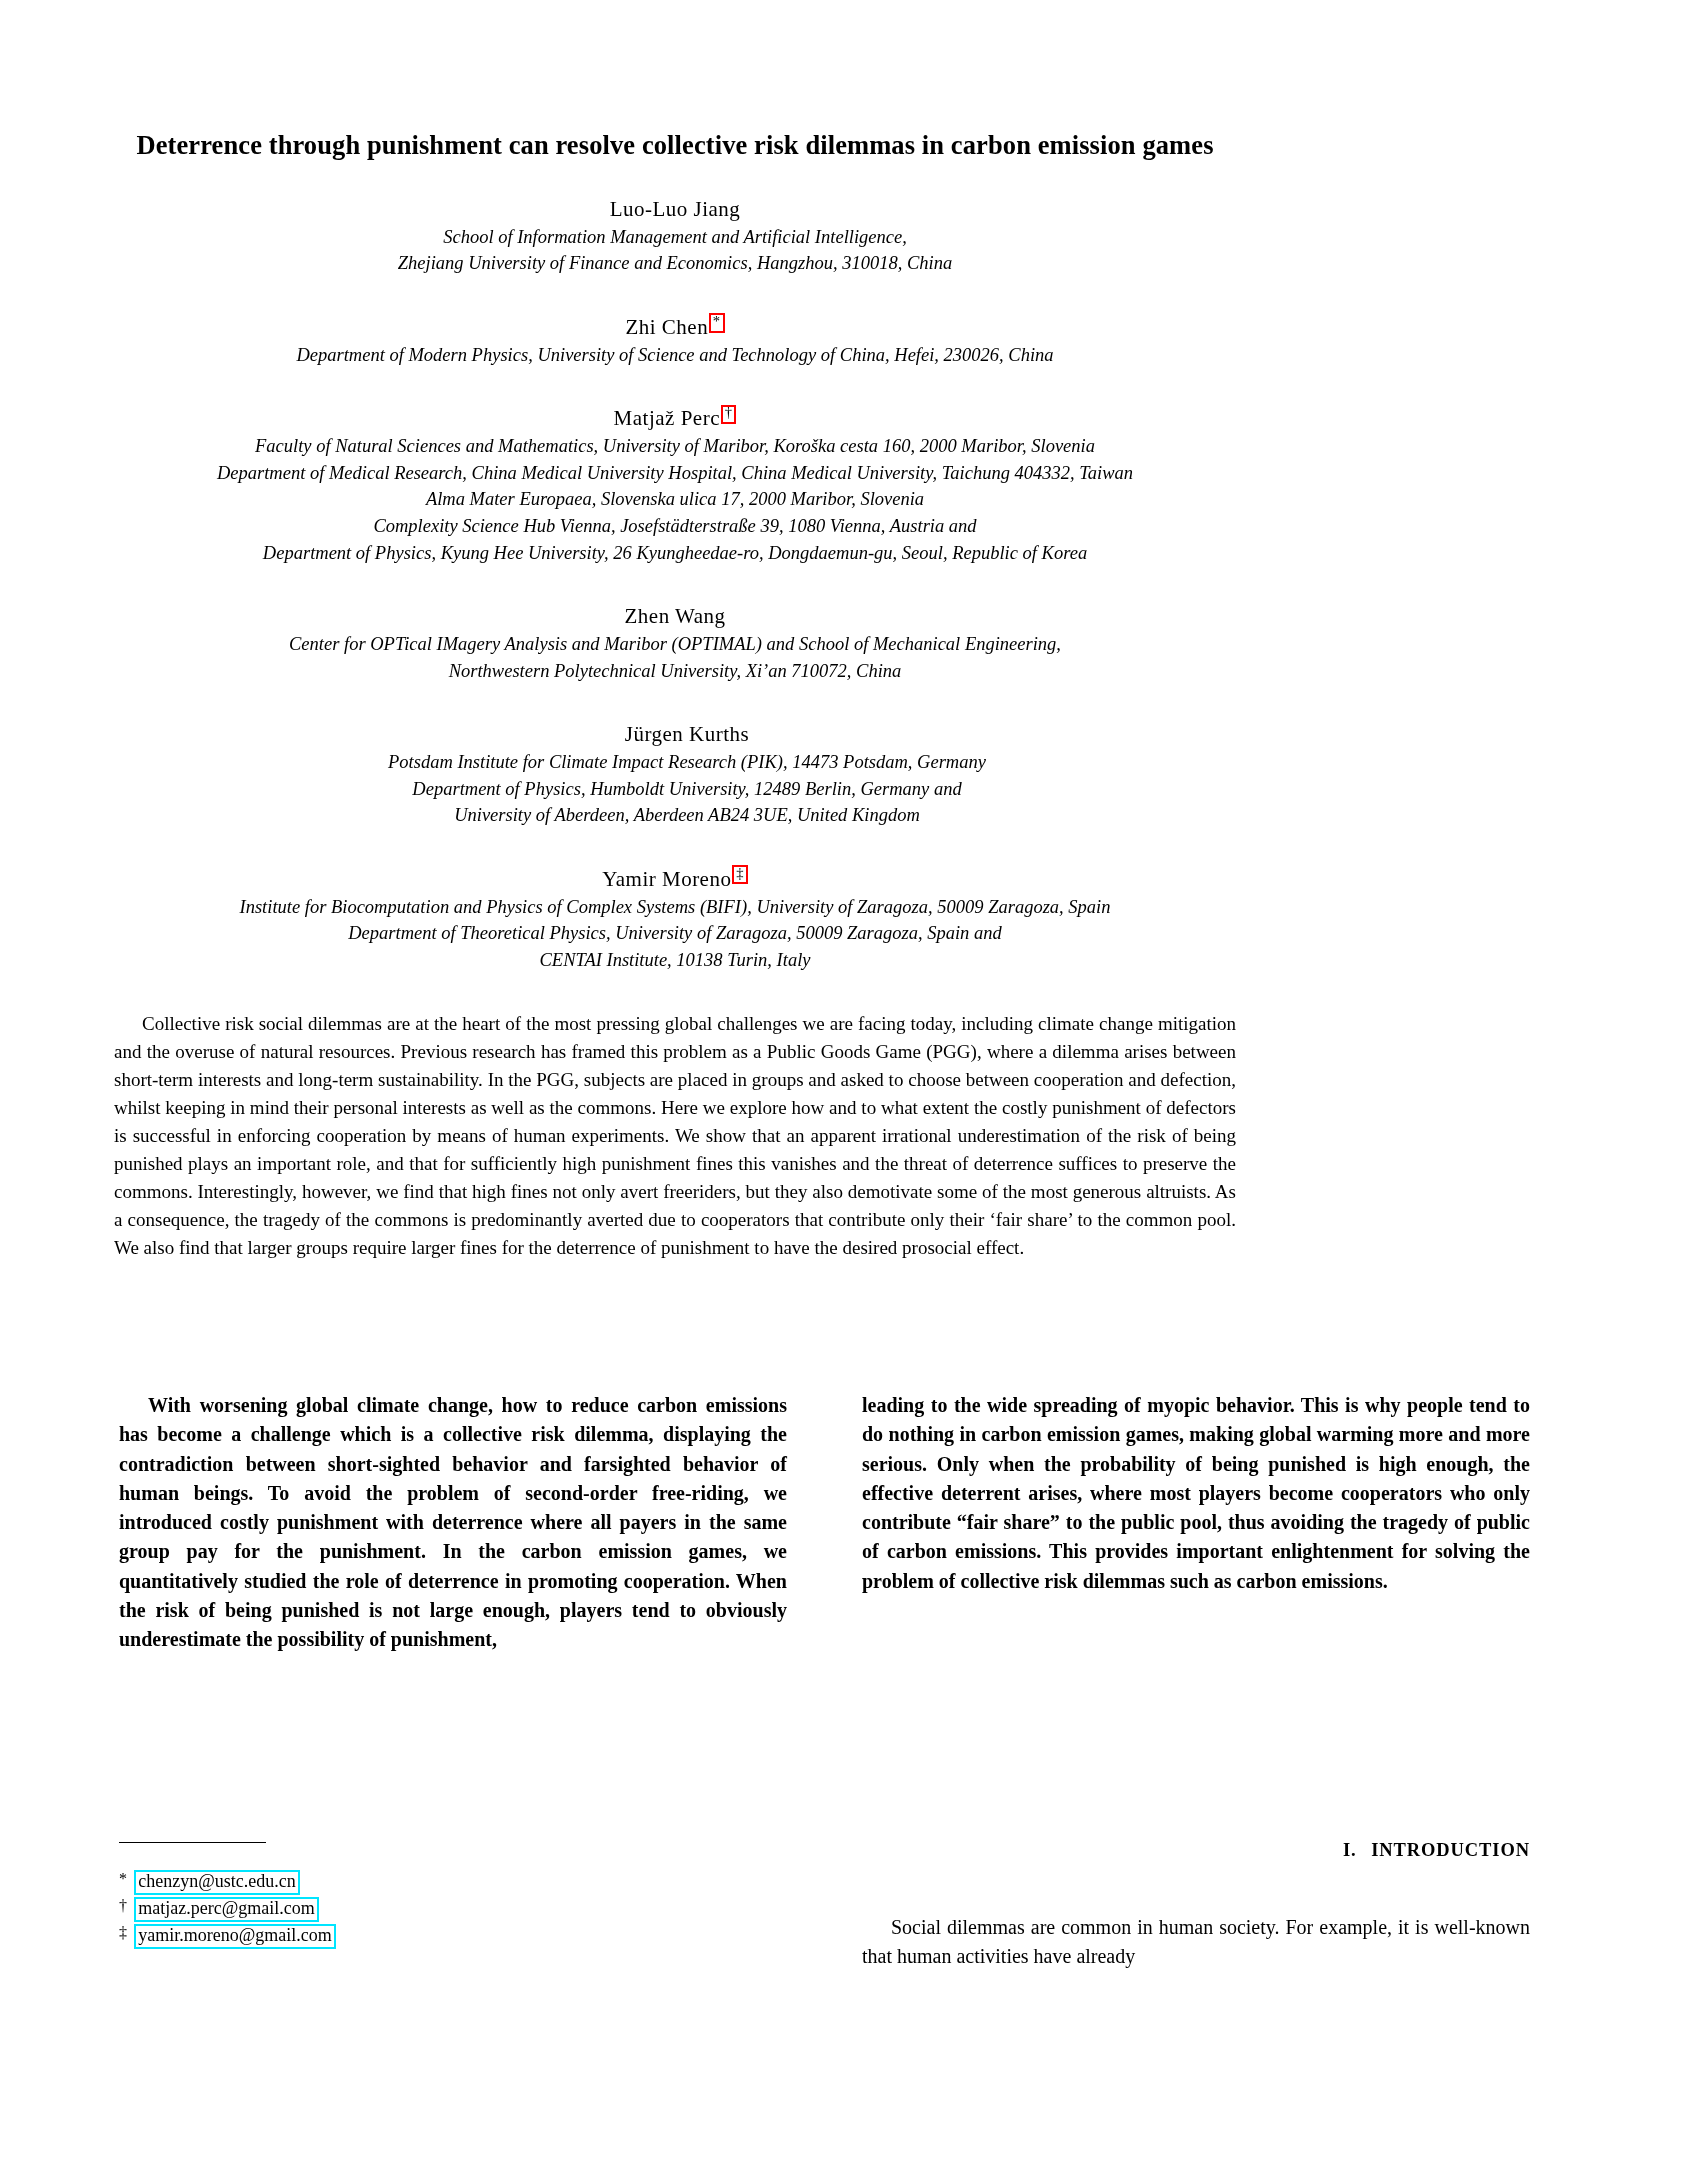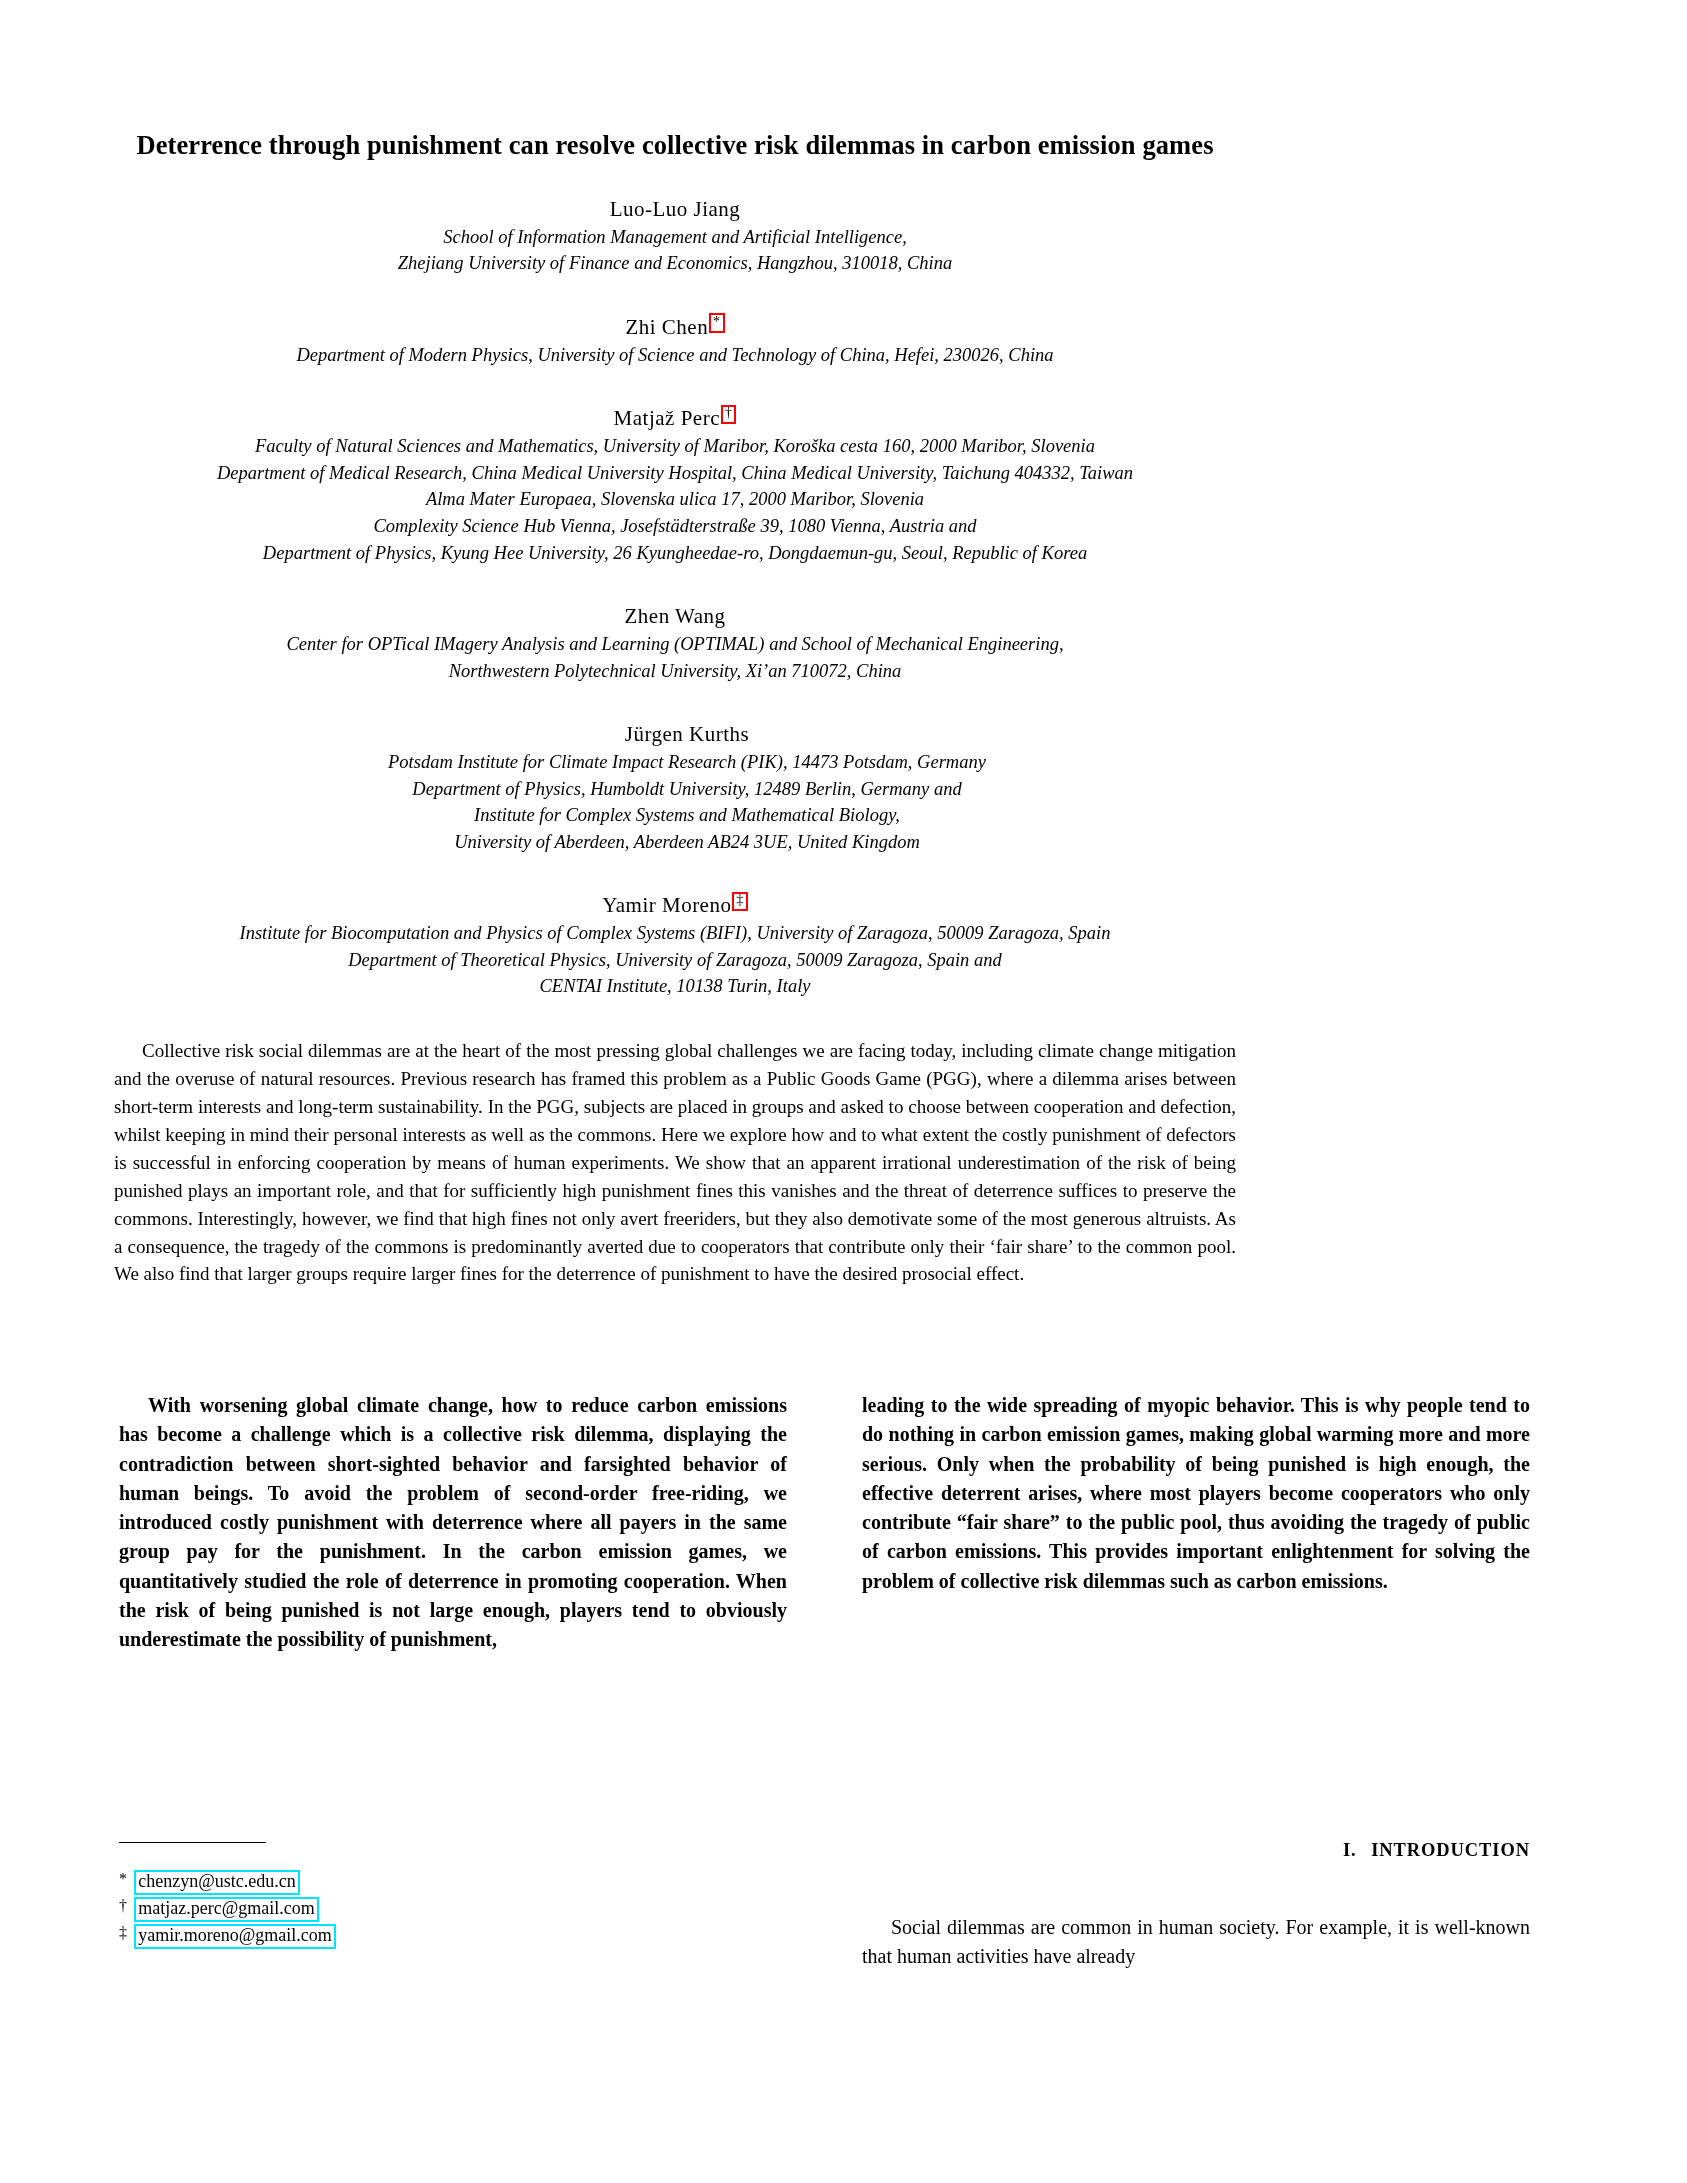--- a/index.html
+++ b/index.html
@@ -199,29 +199,28 @@
       <span class="author-name"><span class="nm">Matjaž Perc</span><span class="fn-marker">†</span></span>
       <span class="affil">Faculty of Natural Sciences and Mathematics, University of Maribor, Koroška cesta 160, 2000 Maribor, Slovenia</span>
       <span class="affil">Department of Medical Research, China Medical University Hospital, China Medical University, Taichung 404332, Taiwan</span>
       <span class="affil">Alma Mater Europaea, Slovenska ulica 17, 2000 Maribor, Slovenia</span>
       <span class="affil">Complexity Science Hub Vienna, Josefstädterstraße 39, 1080 Vienna, Austria and</span>
       <span class="affil">Department of Physics, Kyung Hee University, 26 Kyungheedae-ro, Dongdaemun-gu, Seoul, Republic of Korea</span>
     </div>
 
     <div class="author-group" style="margin-top:37px;">
       <span class="author-name"><span class="nm">Zhen Wang</span></span>
-      <span class="affil">Center for OPTical IMagery Analysis and Learning (OPTIMAL) and School of Mechanical Engineering,</span>
+      <span class="affil">Center for OPTical IMagery Analysis and Maribor (OPTIMAL) and School of Mechanical Engineering,</span>
       <span class="affil">Northwestern Polytechnical University, Xi’an 710072, China</span>
     </div>
 
     <div class="author-group" style="margin-top:37px;margin-left:24px;">
       <span class="author-name"><span class="nm">Jürgen Kurths</span></span>
       <span class="affil">Potsdam Institute for Climate Impact Research (PIK), 14473 Potsdam, Germany</span>
       <span class="affil">Department of Physics, Humboldt University, 12489 Berlin, Germany and</span>
-      <span class="affil">Institute for Complex Systems and Mathematical Biology,</span>
       <span class="affil">University of Aberdeen, Aberdeen AB24 3UE, United Kingdom</span>
     </div>
 
     <div class="author-group" style="margin-top:37px;">
       <span class="author-name"><span class="nm">Yamir Moreno</span><span class="fn-marker">‡</span></span>
       <span class="affil">Institute for Biocomputation and Physics of Complex Systems (BIFI), University of Zaragoza, 50009 Zaragoza, Spain</span>
       <span class="affil">Department of Theoretical Physics, University of Zaragoza, 50009 Zaragoza, Spain and</span>
       <span class="affil">CENTAI Institute, 10138 Turin, Italy</span>
     </div>
   </div>

